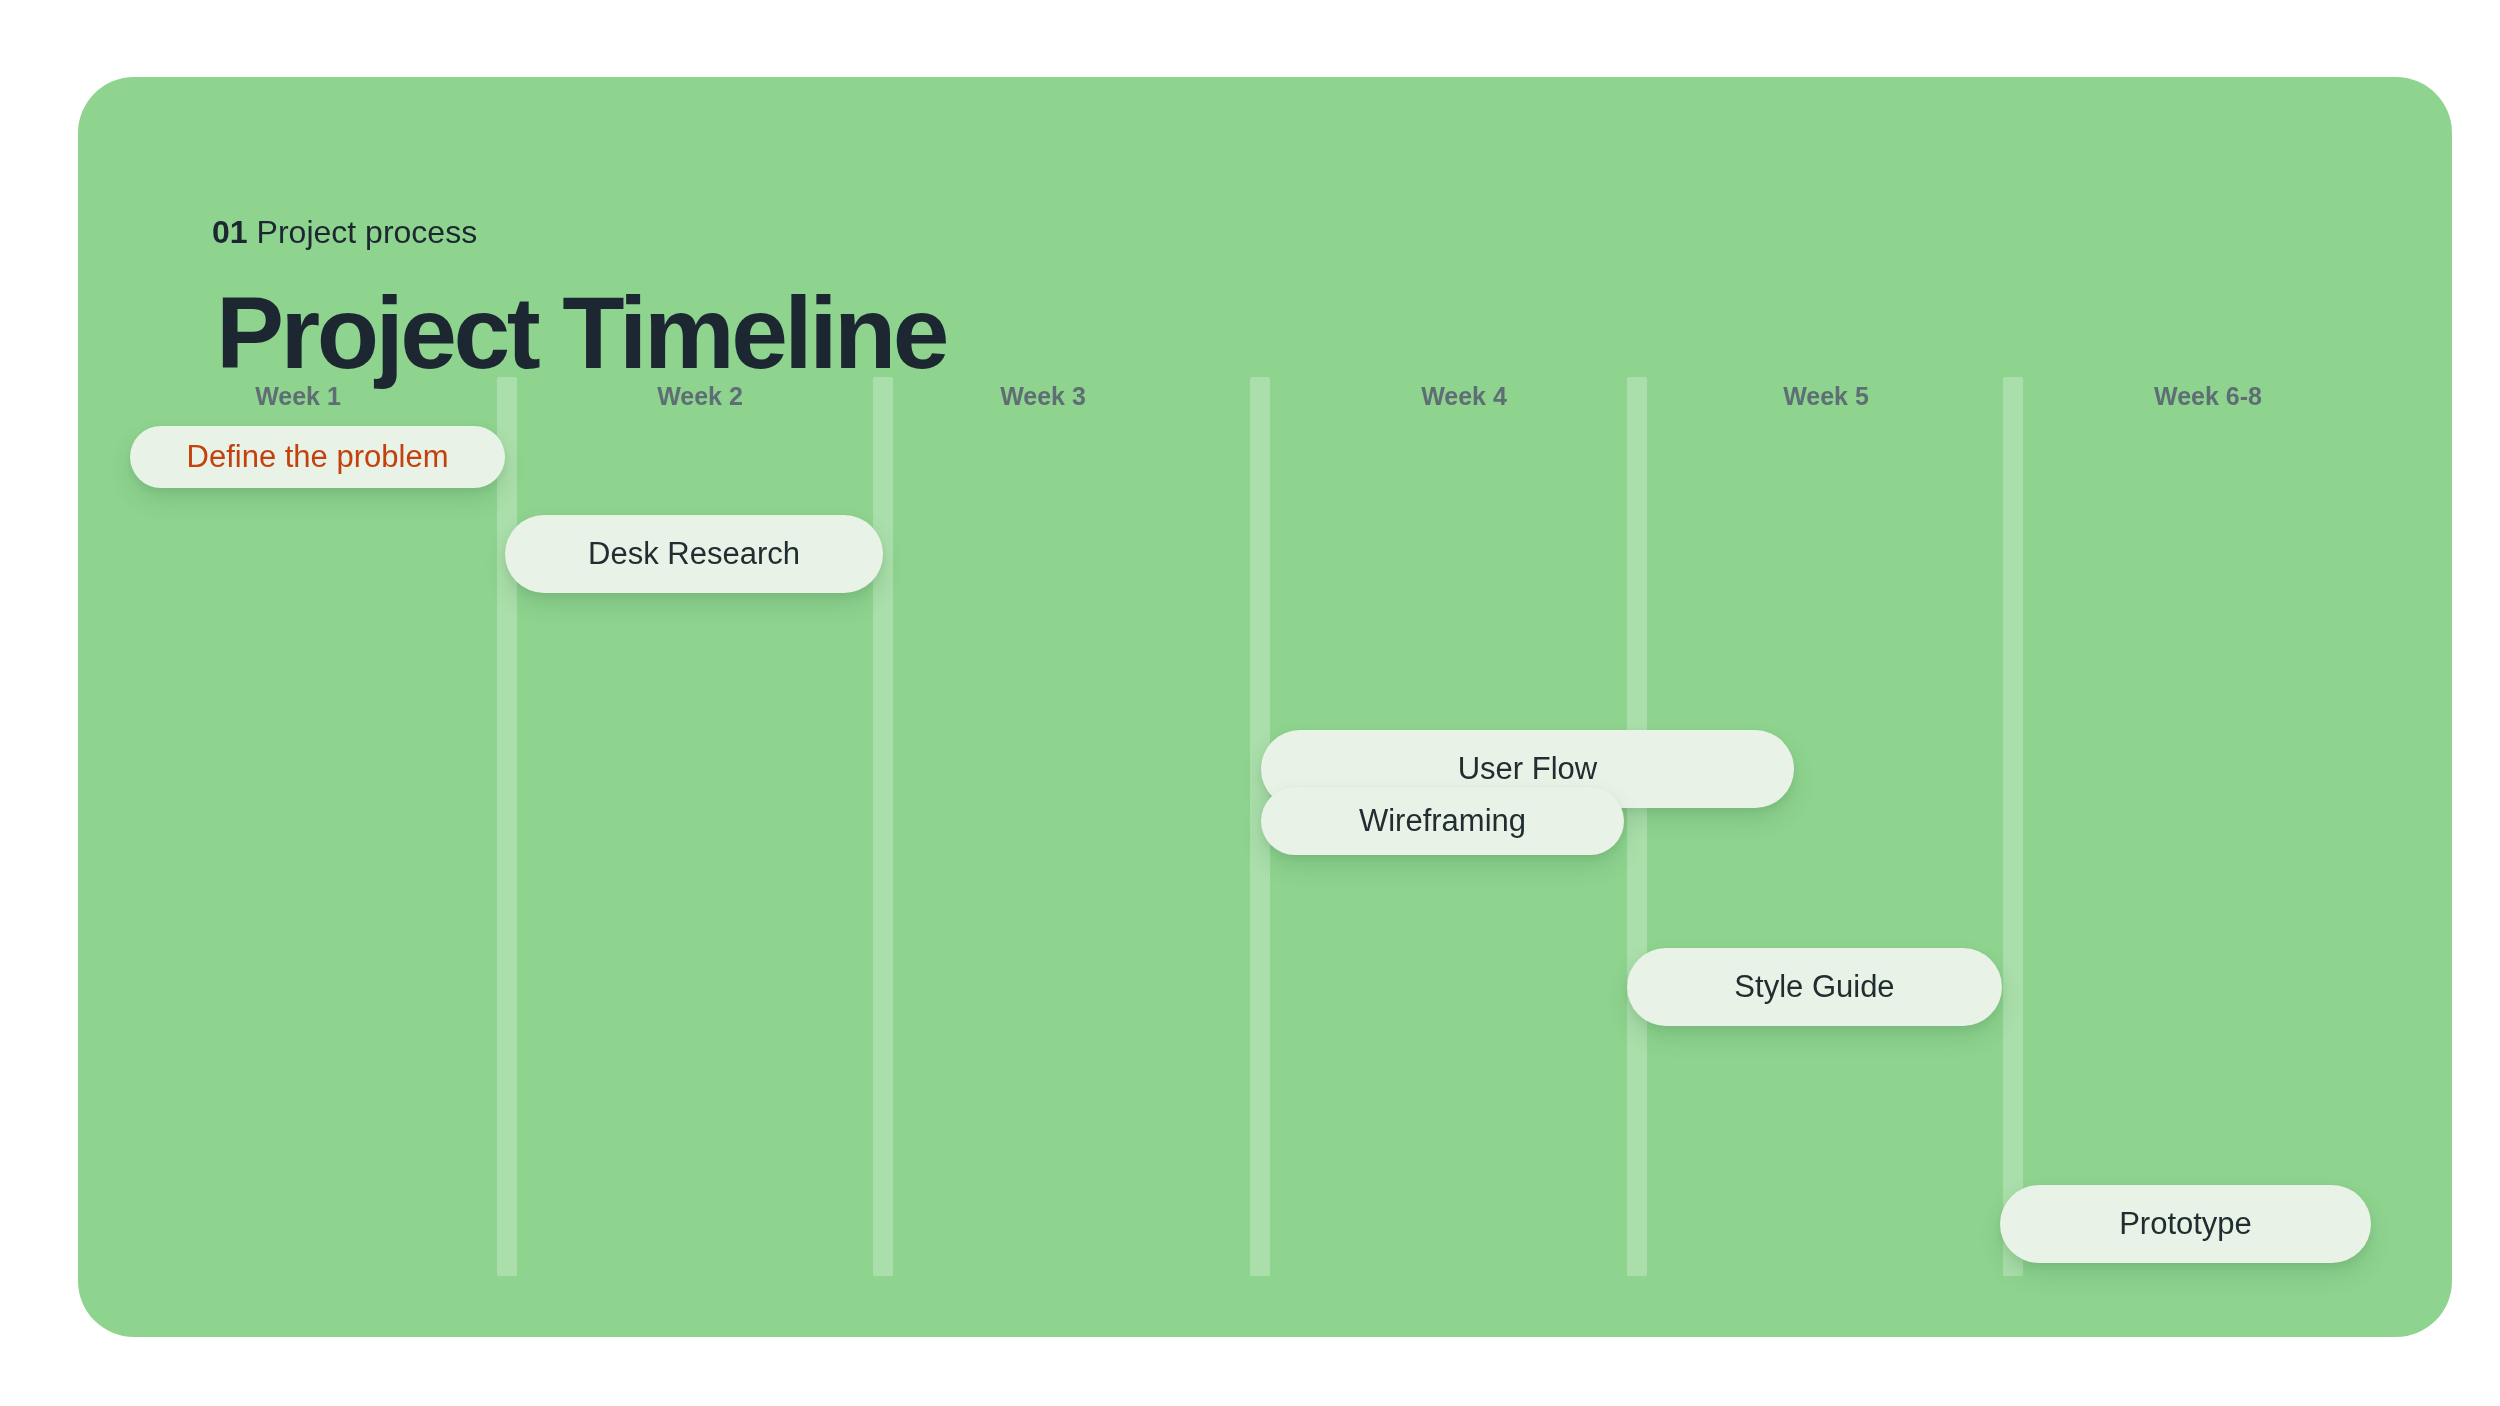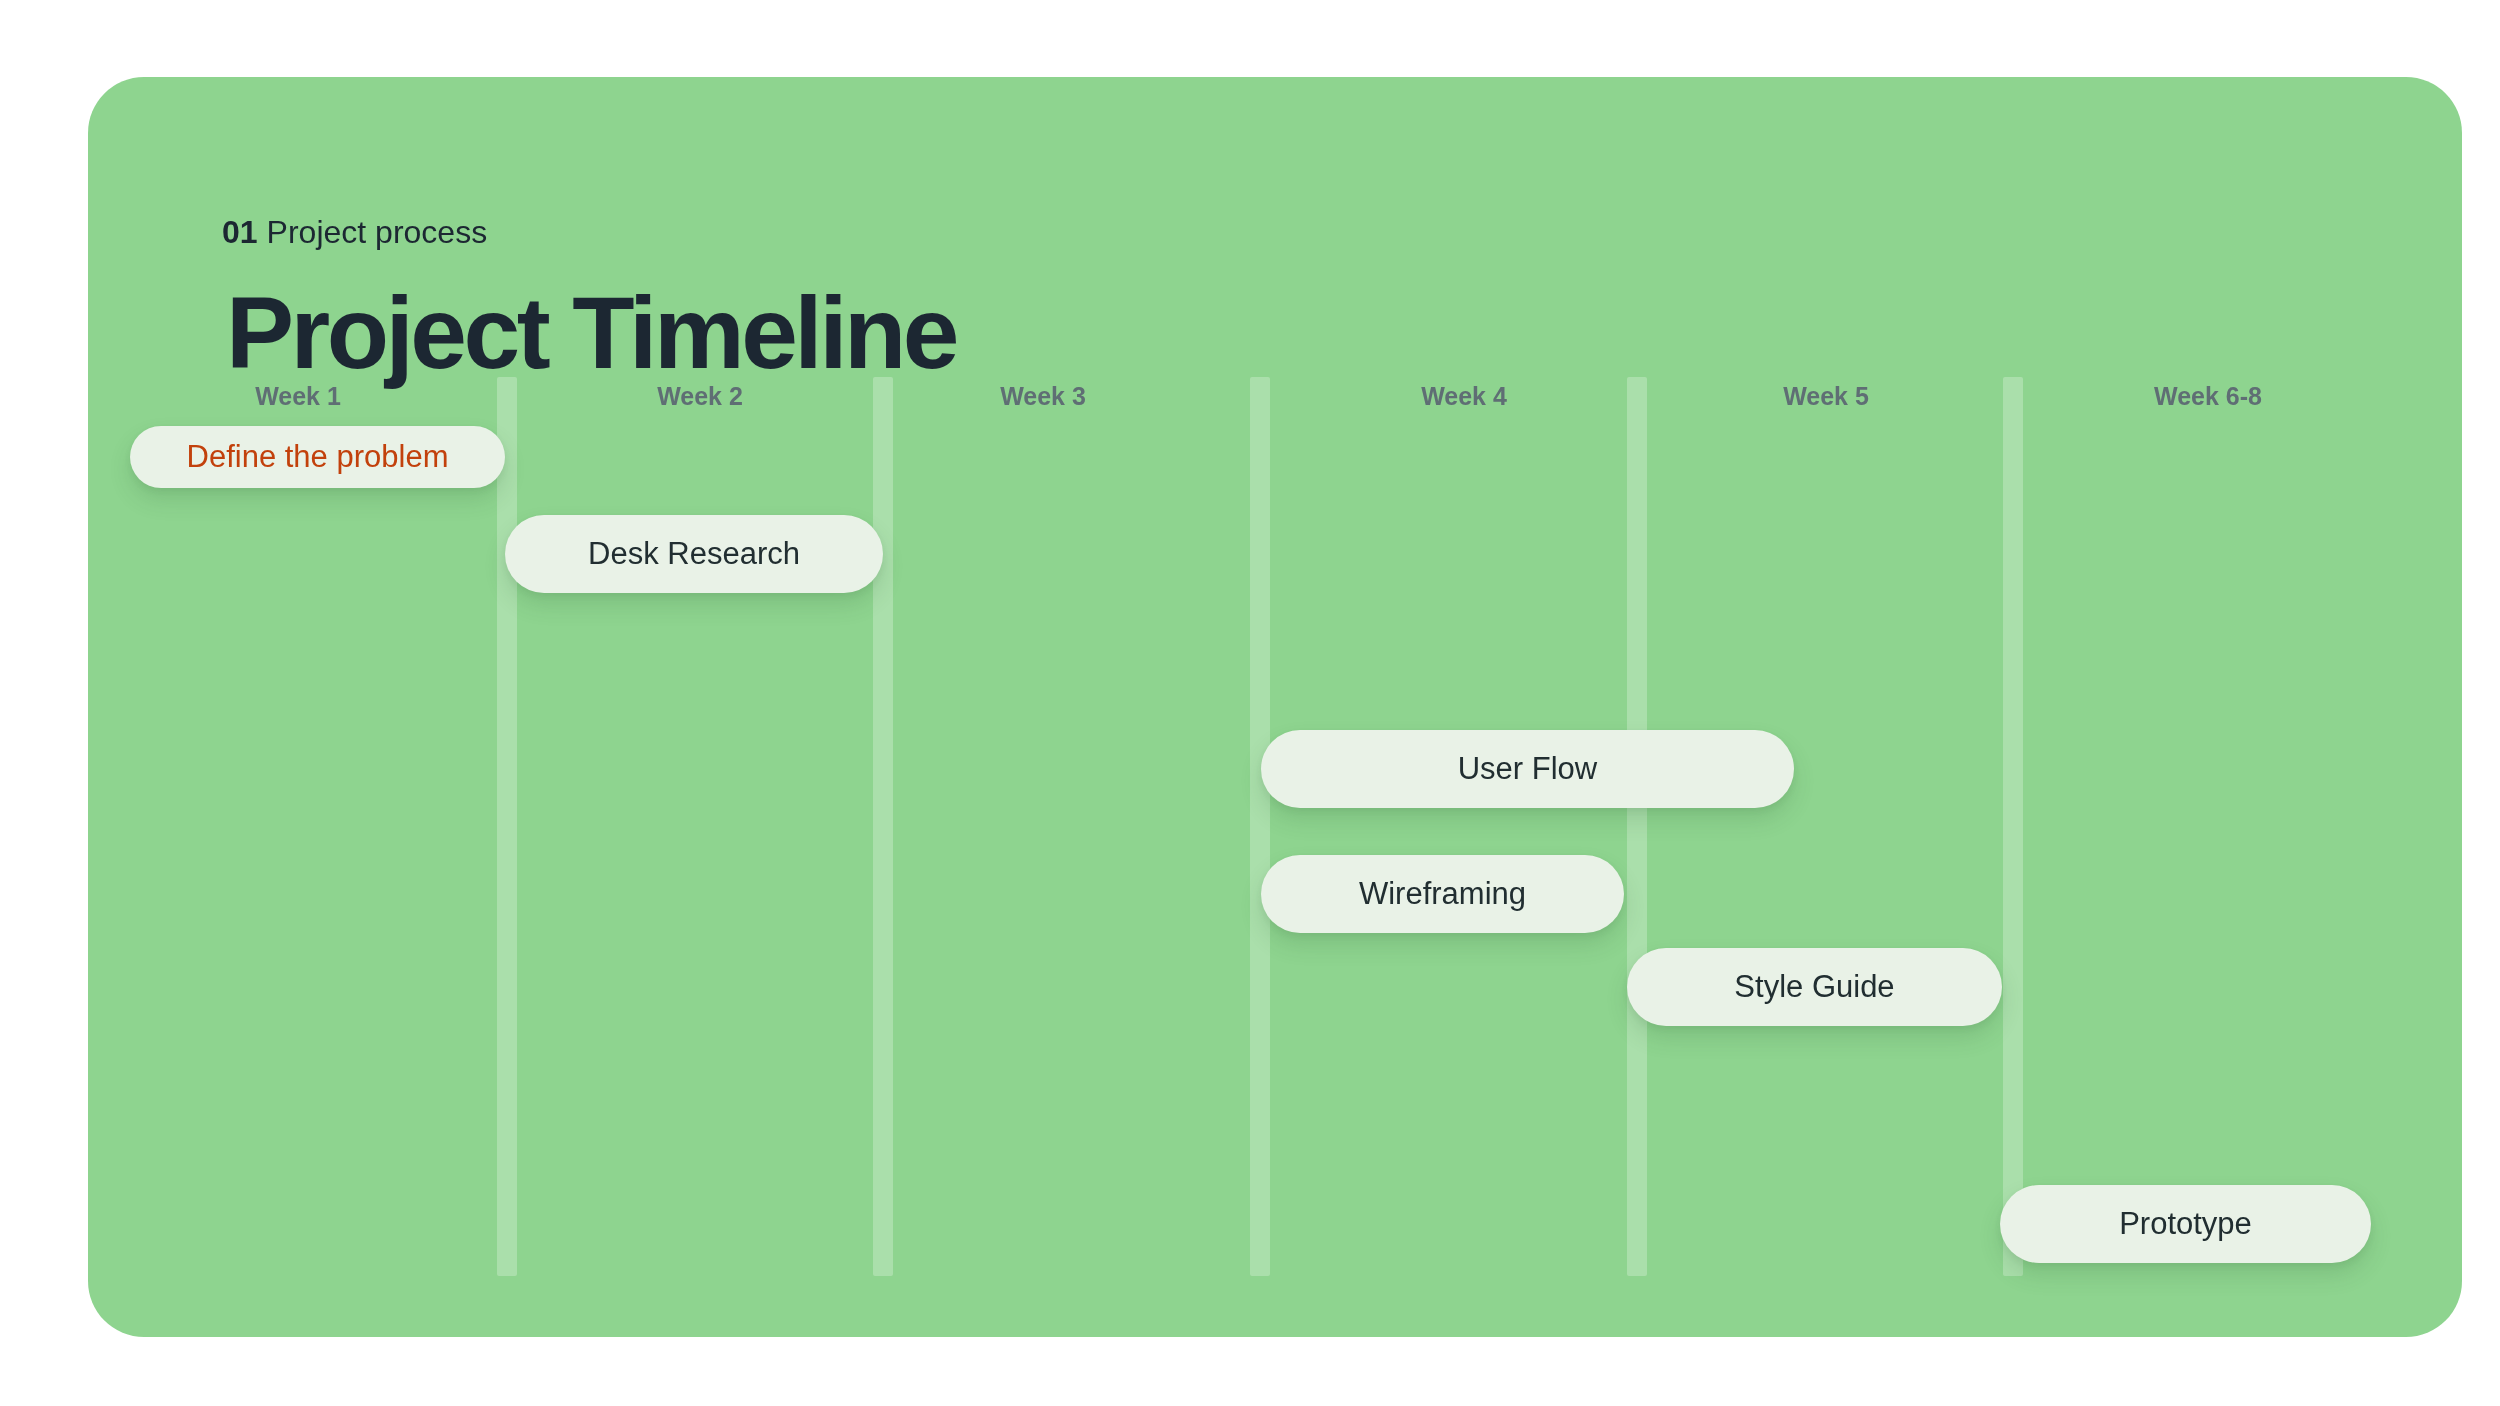--- a/index.html
+++ b/index.html
@@ -8,21 +8,21 @@
   .stage {
     position: relative;
     width: 2500px;
     height: 1406px;
     overflow: hidden;
     background: #ffffff;
   }
 
   .card {
     position: absolute;
-    left: 88px;
+    left: 78px;
     top: 77px;
     width: 2374px;
     height: 1260px;
     border-radius: 56px;
   }
 
   .eyebrow {
     position: absolute;
     left: 134px;
     top: 138px;
@@ -100,18 +100,18 @@
       <div class="week-label" style="left: 1826px; top: 396px; color: rgb(95, 110, 116);">Week 5</div>
       <div class="week-label" style="left: 2208px; top: 396px; color: rgb(95, 110, 116);">Week 6-8</div>
       <div class="divider" style="left: 497px; top: 377px; width: 20px; height: 899px; background: rgba(255, 255, 255, 0.25);"></div>
       <div class="divider" style="left: 873px; top: 377px; width: 20px; height: 899px; background: rgba(255, 255, 255, 0.25);"></div>
       <div class="divider" style="left: 1250px; top: 377px; width: 20px; height: 899px; background: rgba(255, 255, 255, 0.25);"></div>
       <div class="divider" style="left: 1627px; top: 377px; width: 20px; height: 899px; background: rgba(255, 255, 255, 0.25);"></div>
       <div class="divider" style="left: 2003px; top: 377px; width: 20px; height: 899px; background: rgba(255, 255, 255, 0.25);"></div>
       <div class="pill" style="left: 130px; top: 426px; width: 375px; height: 62px; background: rgb(233, 242, 231); color: #c2410c;">Define the problem</div>
       <div class="pill" style="left: 505px; top: 515px; width: 378px; height: 78px; background: rgb(233, 242, 231); color: rgb(33, 46, 49);">Desk Research</div>
       <div class="pill" style="left: 1261px; top: 730px; width: 533px; height: 78px; background: rgb(233, 242, 231); color: rgb(33, 46, 49);">User Flow</div>
-      <div class="pill" style="left: 1261px; top: 855px; width: 363px; height: 78px; background: rgb(233, 242, 231); color: rgb(33, 46, 49);">Wireframing</div>
+      <div class="pill" style="left: 1261px; top: 787px; width: 363px; height: 68px; background: rgb(233, 242, 231); color: rgb(33, 46, 49);">Wireframing</div>
       <div class="pill" style="left: 1627px; top: 948px; width: 375px; height: 78px; background: rgb(233, 242, 231); color: rgb(33, 46, 49);">Style Guide</div>
       <div class="pill" style="left: 2000px; top: 1185px; width: 371px; height: 78px; background: rgb(233, 242, 231); color: rgb(33, 46, 49);">Prototype</div>
     </div>
 
 </div>
 
 </body></html>

